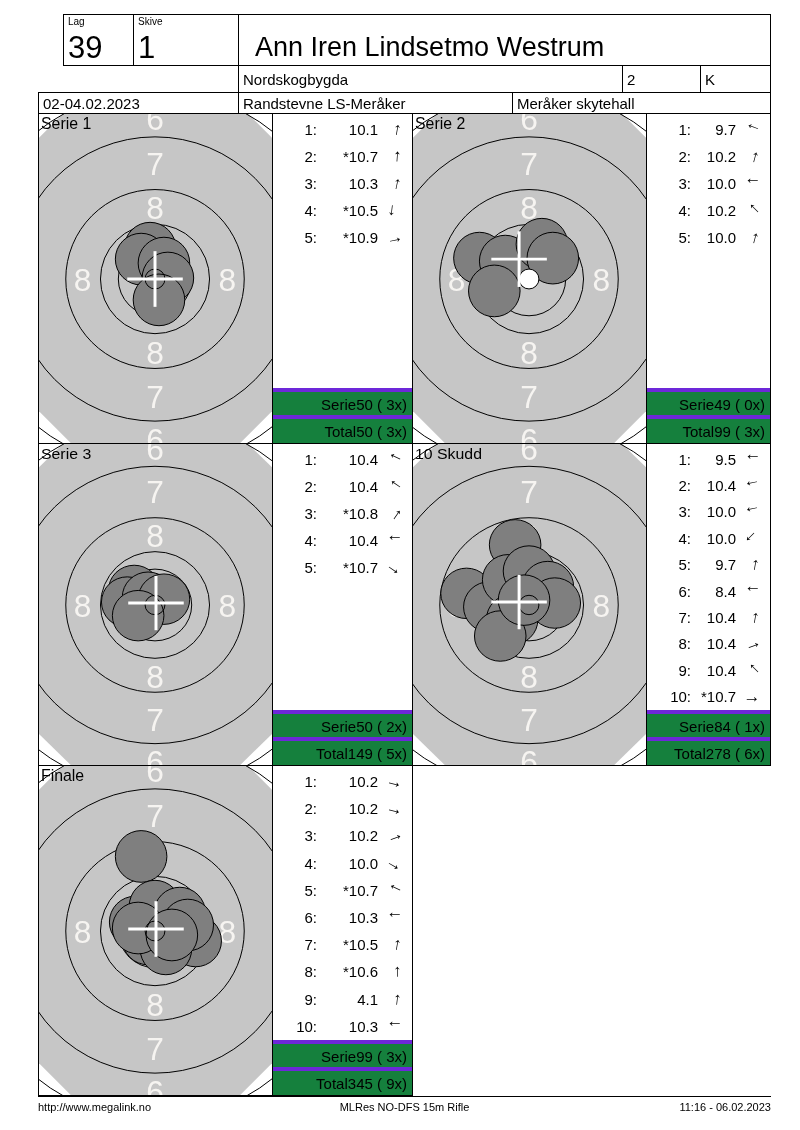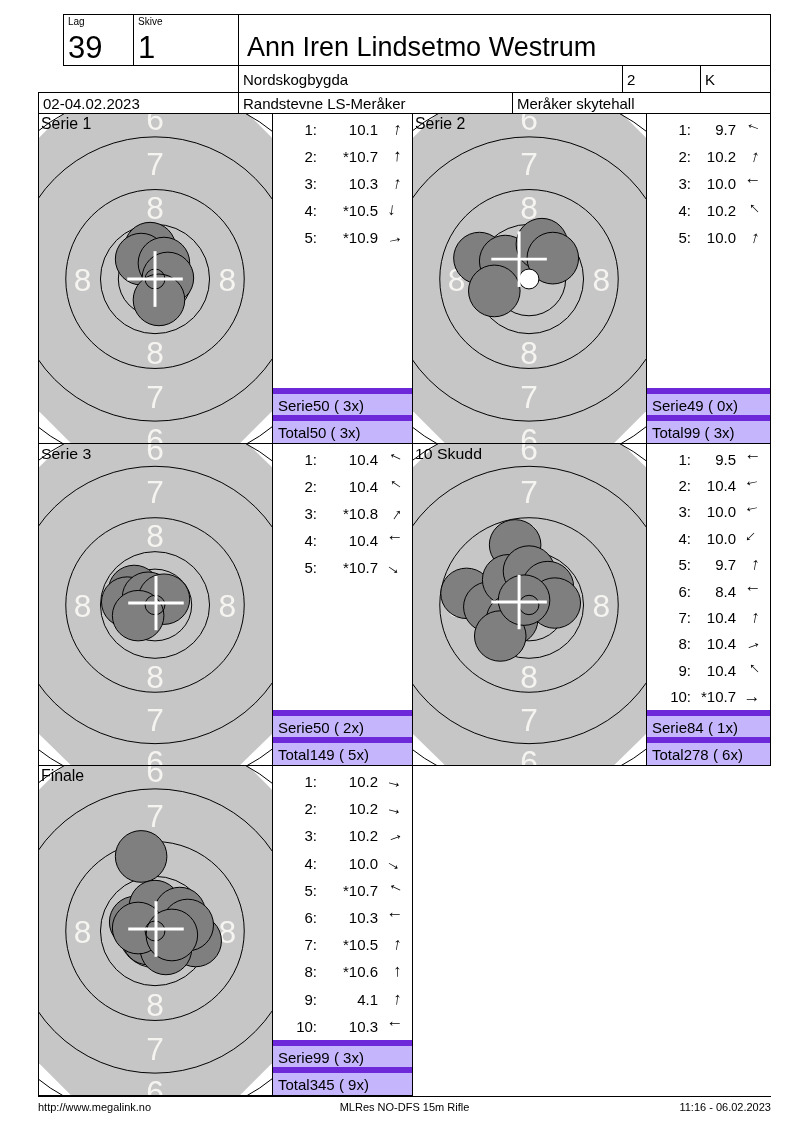--- a/index.html
+++ b/index.html
@@ -1,35 +1,35 @@
 <!DOCTYPE html>
 <html><head>
 <meta charset="utf-8">
 <style>
   html,body{margin:0;padding:0;background:#fff;}
   .sheet{position:relative;width:800px;height:1130px;background:#fff;
          font-family:"Liberation Sans",sans-serif;color:#000;overflow:hidden;}
   .cell{position:absolute;box-sizing:border-box;border:1px solid #000;background:#fff;}
   .cell-tag{position:absolute;top:1px;left:4px;font-size:10px;line-height:11px;}
   .cell-big{position:absolute;bottom:2px;left:4px;font-size:31px;line-height:31px;}
-  .cell-name{display:flex;align-items:flex-end;padding:0 0 4px 8px;font-size:27px;line-height:28px;white-space:nowrap;overflow:hidden;}
+  .cell-name{display:flex;align-items:flex-end;padding:0 0 4px 16px;font-size:27px;line-height:28px;white-space:nowrap;overflow:hidden;}
   .cell-mid{display:flex;align-items:center;padding-left:4px;font-size:15px;white-space:nowrap;overflow:hidden;}
   .target-box{position:absolute;box-sizing:border-box;border:1px solid #000;background:#fff;overflow:hidden;}
   .target-box svg{display:block;}
   .ring-num{font-family:"Liberation Sans",sans-serif;font-size:32px;}
   .panel-label{font-family:"Liberation Sans",sans-serif;font-size:16px;fill:#000;}
   .score-box{position:absolute;box-sizing:border-box;border:1px solid #000;background:#fff;}
   .shots-col{position:absolute;top:2px;left:0;right:0;}
   .shot-row{display:flex;align-items:center;font-size:15px;padding:0 4px;box-sizing:border-box;}
   .shot-idx{width:40px;text-align:right;}
   .shot-val{flex:1;text-align:right;padding-right:2px;}
   .shot-arrow{width:28px;text-align:center;font-size:17px;line-height:1;}
   .shot-arrow span{display:inline-block;}
-  .sum-row{position:absolute;left:0;right:0;height:28px;box-sizing:border-box;border-top:6px solid #6d28d9;
-           display:flex;align-items:center;justify-content:flex-start;padding:0 5px;font-size:15px;background:#c4b5fd;}
+  .sum-row{position:absolute;left:0;right:0;height:28px;box-sizing:border-box;border-top:4px solid #6d28d9;
+           display:flex;align-items:center;justify-content:flex-end;padding:0 5px;font-size:15px;background:#15803d;}
   .serie-row{bottom:27px;}
   .total-row{bottom:0;}
   .footer-rule{position:absolute;left:38px;width:733px;top:1096px;border-top:1px solid #000;}
   .footer{position:absolute;left:38px;width:733px;top:1101px;font-size:11px;display:flex;}
   .footer .f-left{flex:1;text-align:left;}
   .footer .f-center{flex:1;text-align:center;}
   .footer .f-right{flex:1;text-align:right;}
 </style>
 </head>
 <body>

